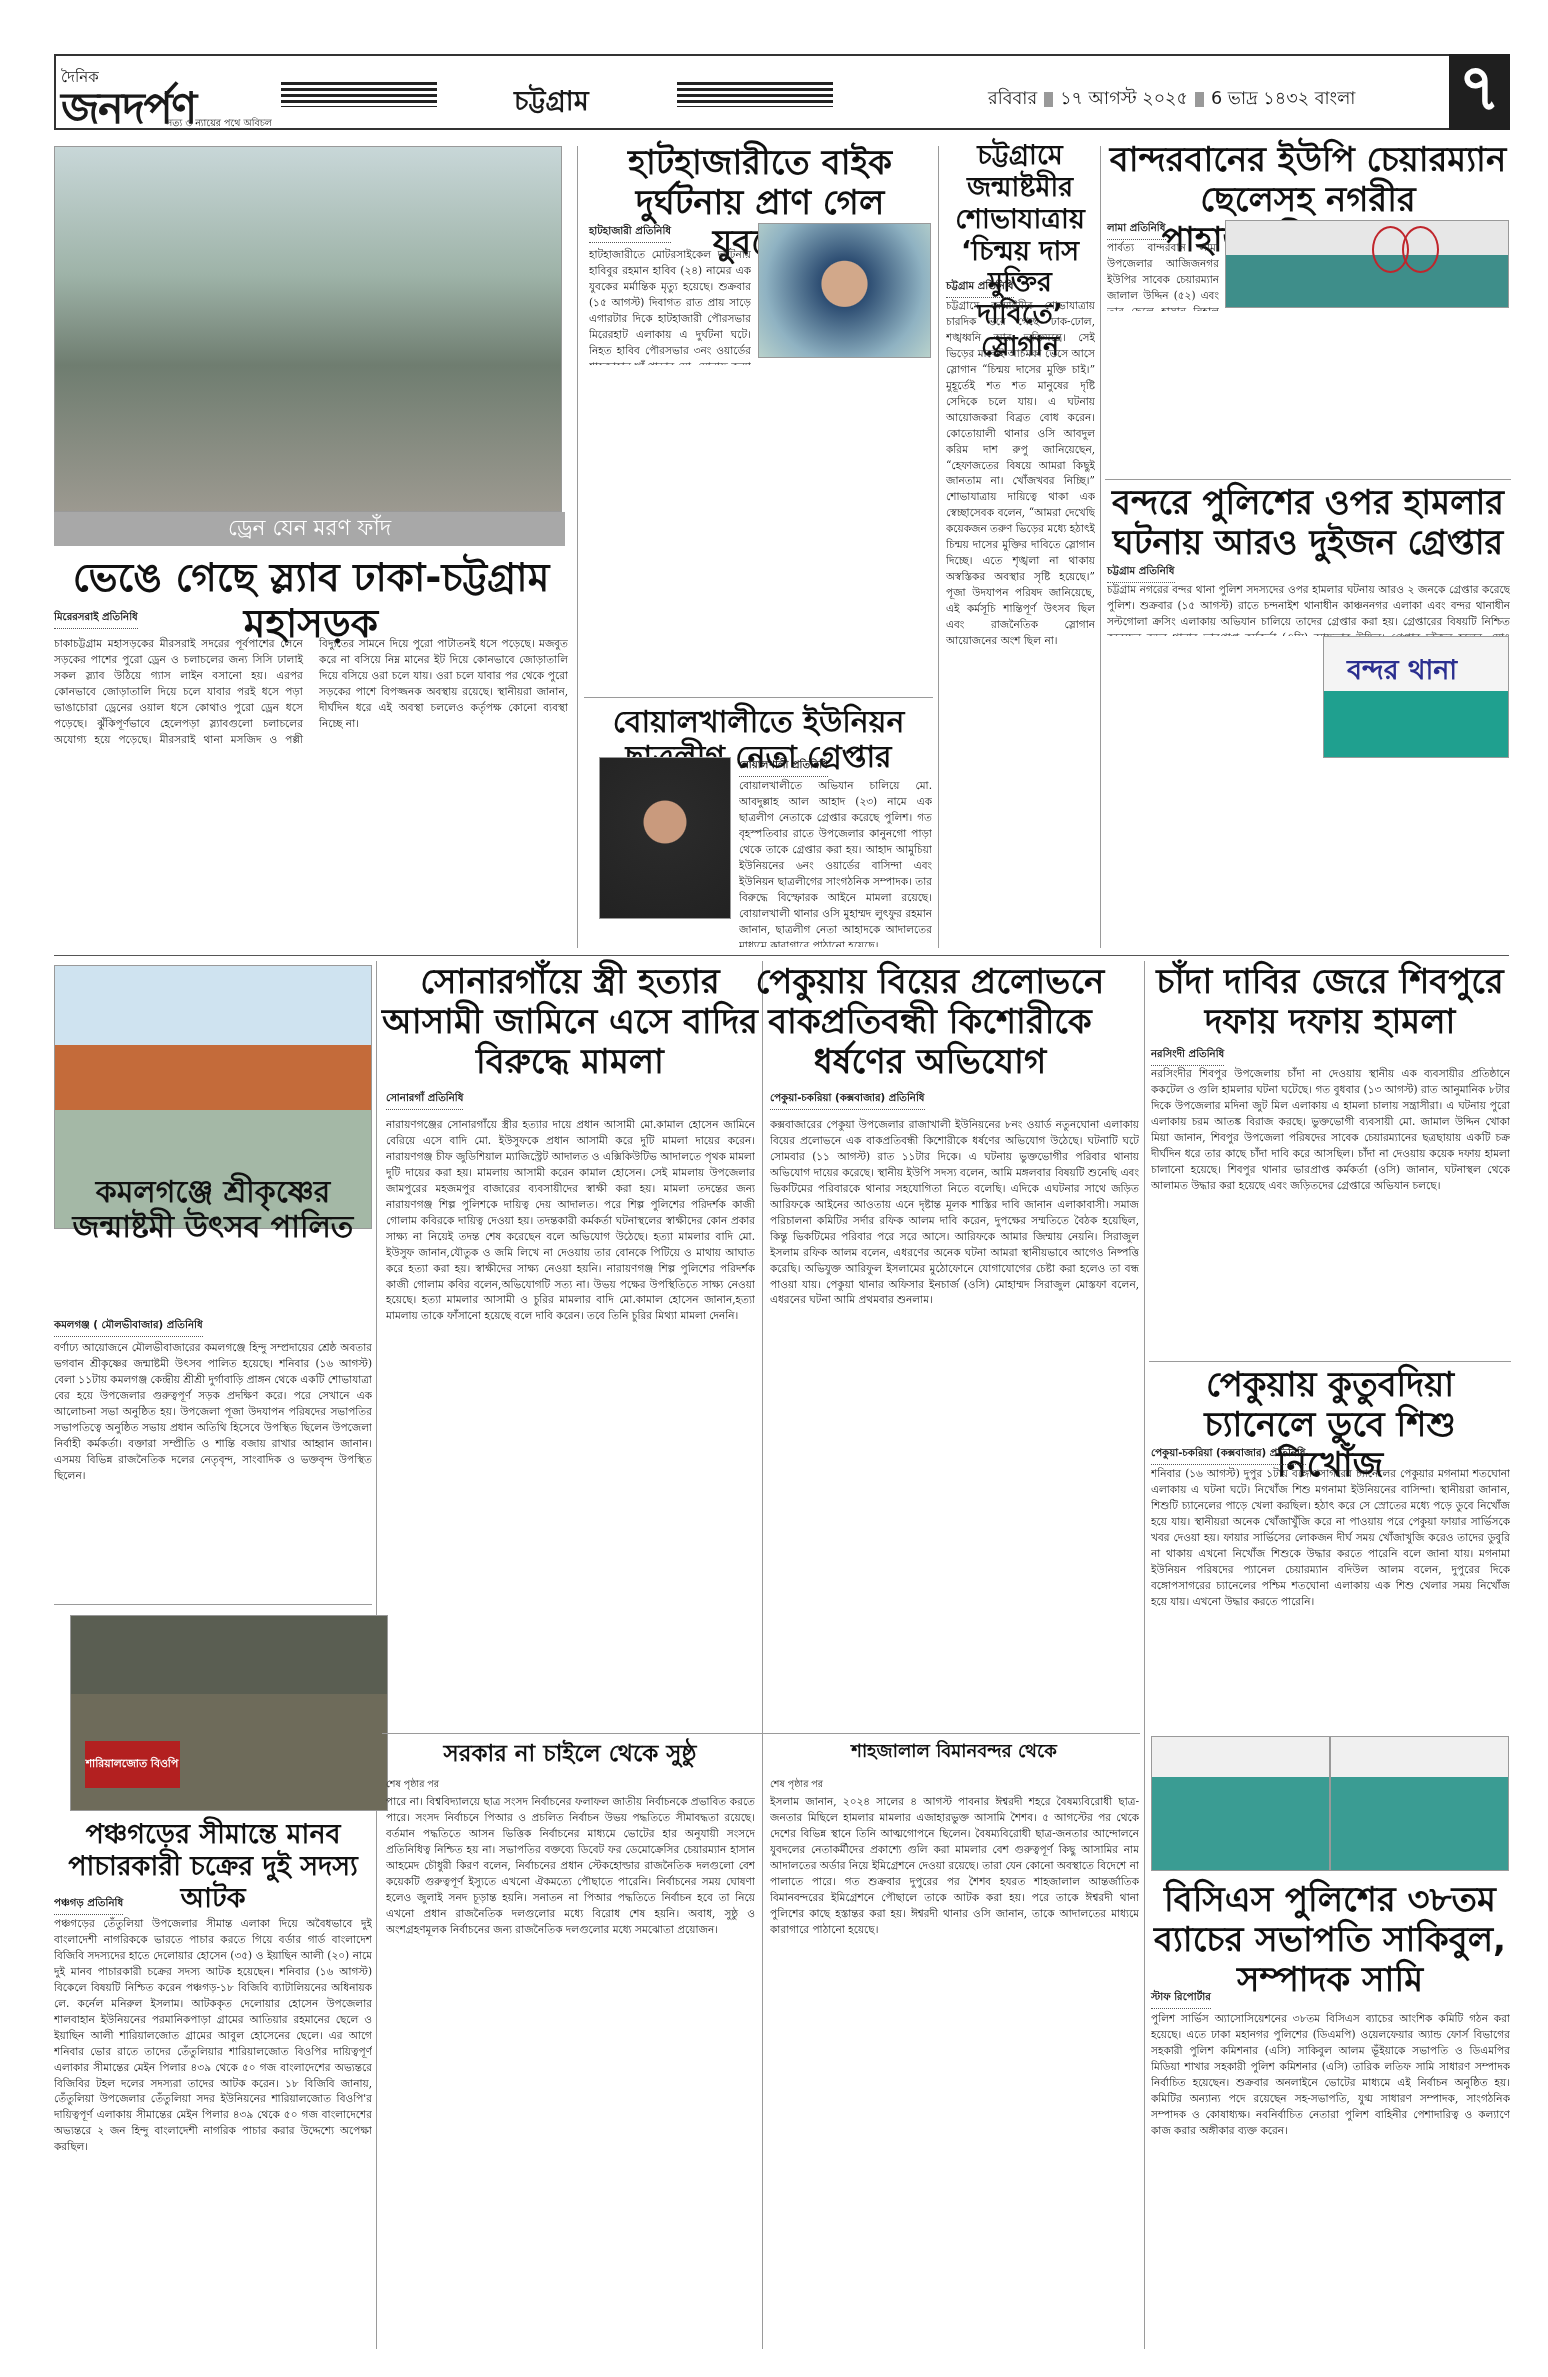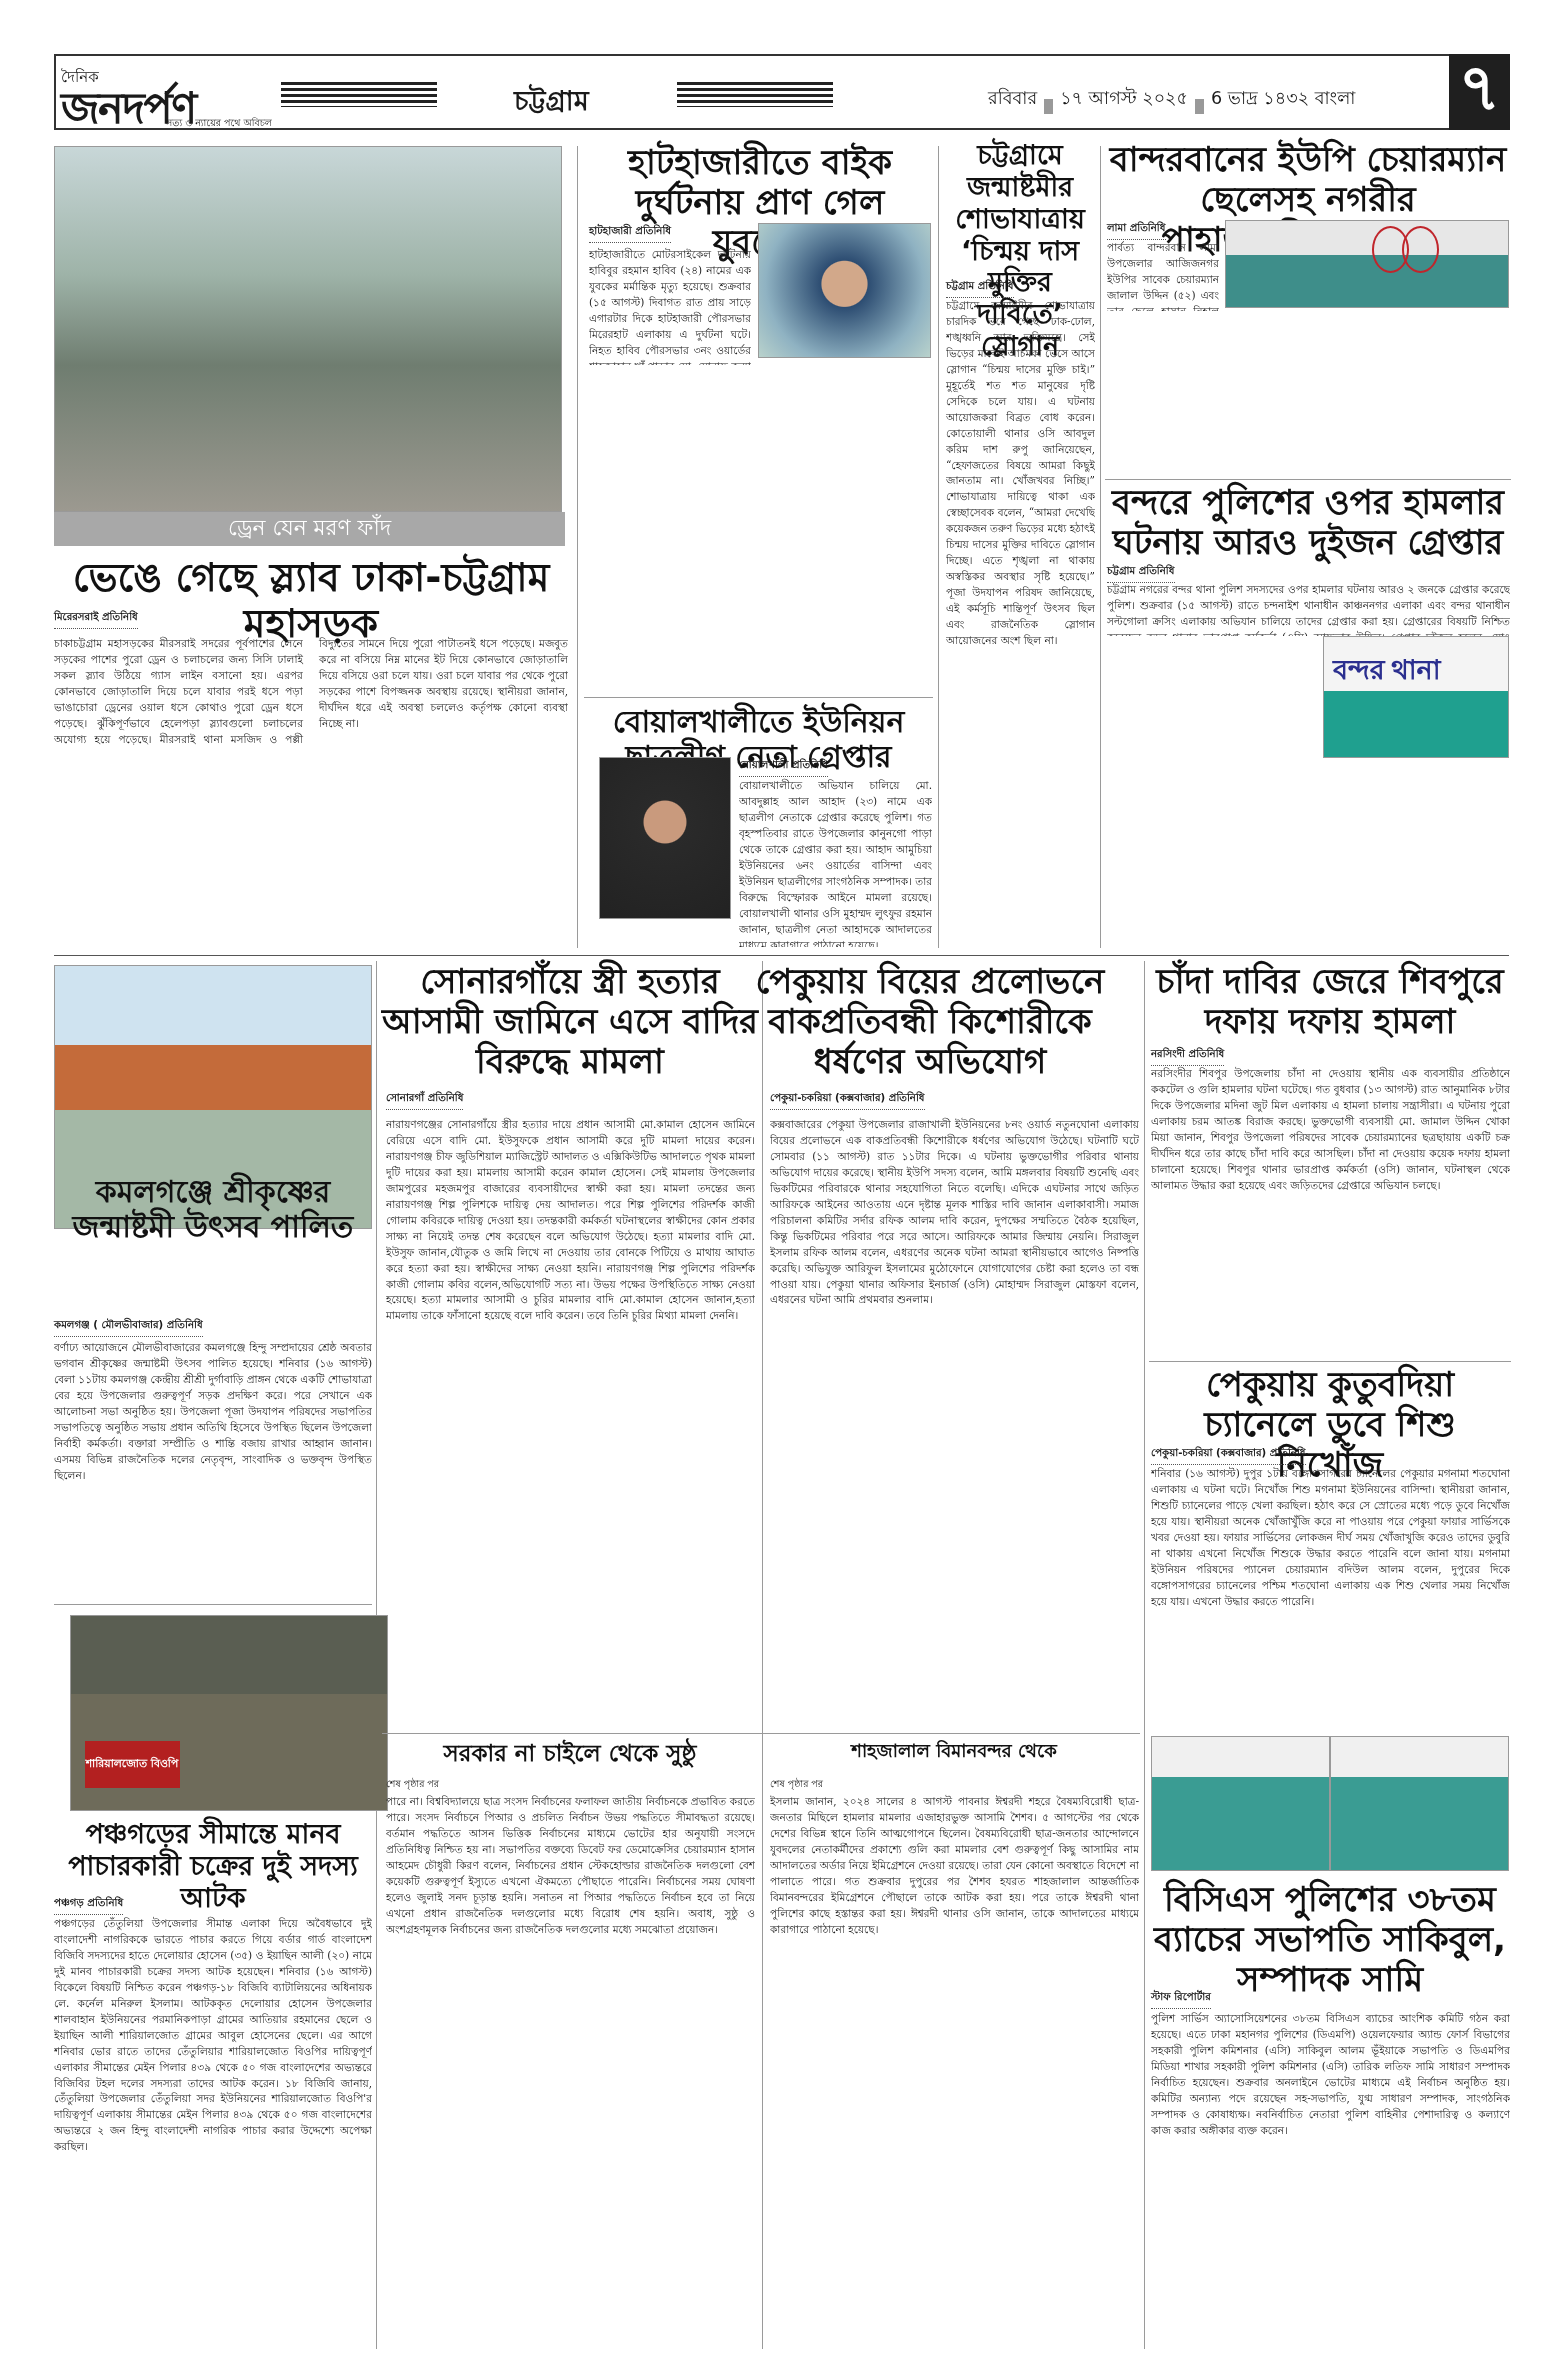--- a/index.html
+++ b/index.html
@@ -11,21 +11,21 @@
   
   #masthead { left: 54px; top: 54px; width: 1395px; height: 76px; border: 2px solid #333; border-right: none; background: #fff; }
   #page-num { left: 1449px; top: 54px; width: 61px; height: 76px; background: #1f1f1f; color: #fff; font-size: 65px; font-weight: bold; display: flex; align-items: center; justify-content: center; font-family: "DejaVu Sans", sans-serif; }
   .brand-small { left: 61px; top: 65px; font-size: 15px; font-family: Liberation Sans, sans-serif; }
   .brand-big { left: 61px; top: 76px; font-size: 43px; font-weight: 900; font-family: "DejaVu Sans", sans-serif; letter-spacing: -1.4px; }
   .brand-tag { left: 166px; top: 116px; font-size: 9.5px; font-family: "DejaVu Sans", sans-serif; }
   .rules { height: 27px; background: repeating-linear-gradient(#fff 0 2px, #222 2px 4.7px, #fff 4.7px 6.1px); }
   #rules-left { left: 281px; top: 80px; width: 156px; }
   #rules-right { left: 677px; top: 80px; width: 156px; }
   .section-name { left: 514px; top: 80px; font-size: 27px; font-weight: bold; font-family: "DejaVu Sans", sans-serif; }
-  .dateline { left: 988px; top: 85px; font-size: 17.6px; font-family: "DejaVu Sans", sans-serif; display: flex; gap: 6.8px; align-items: flex-end; }
+  .dateline { left: 988px; top: 85px; font-size: 17.6px; font-family: "DejaVu Sans", sans-serif; display: flex; gap: 6.8px; align-items: center; }
   .dateline .sq { width: 9.5px; height: 15px; background: #999; display: inline-block; }
 
   
   .photo { background: linear-gradient(135deg, #8fa38a, #4e5e52 60%, #2f3a33); border: 0.7px solid #999; overflow: hidden; }
   .photo.street { background: linear-gradient(180deg,#c8d7d8 0%,#9eb3a8 35%,#6f7d70 60%,#9c9990 100%); }
   .photo.portrait { background: radial-gradient(circle at 50% 40%, #c99a7d 0 18%, #2a2a2a 19%, #222 100%); }
   .photo.portrait2 { background: radial-gradient(circle at 50% 45%, #d2a88a 0 20%, #2d4d72 21%, #8fb2c2 70%, #b9d2cc 100%); }
   .photo.group { background: linear-gradient(180deg,#e7e7e7 0 40%, #3e8e8a 40% 100%); }
   .photo.police { background: linear-gradient(180deg,#f4f4f4 0 45%, #1fa08f 45% 100%); }
   .photo.festival { background: linear-gradient(180deg,#cfe3f0 0 30%, #c46b3a 30% 55%, #a4b8a6 55% 100%); }
@@ -103,21 +103,21 @@
   <div class="label-ring" style="left:146px;top:5.4px;width:37px;height:47px;"></div>
   <div class="label-ring" style="left:176px;top:5.4px;width:37px;height:47px;"></div>
 </div>
 <div class="abs body" style="left:1107px;top:240px;width:112px;height:71px;">পার্বত্য বান্দরবান লামা উপজেলার আজিজনগর ইউপির সাবেক চেয়ারম্যান জালাল উদ্দিন (৫২) এবং তার ছেলে হাসান নিহাল (৩০)-কে গ্রেপ্তার করেছে পুলিশ। গতকাল শনিবার নগরীর পাহাড়তলী এলাকা থেকে তাদের গ্রেপ্তার করা হয়। গ্রেপ্তারের বিষয়টি নিশ্চিত করেছেন থানার ভারপ্রাপ্ত কর্মকর্তা (ওসি) তোফাজ্জল হোসেন। গ্রেপ্তার জালাল উদ্দিন লামা উপজেলার আজিজনগর ইউপির সাবেক চেয়ারম্যান এবং একই ইউনিয়ন আওয়ামী লীগের সভাপতি ছিলেন। তার বিরুদ্ধে বিভিন্ন থানায় একাধিক মামলা রয়েছে। আজ তাদের আদালতে পাঠানো হবে বলে জানায় পুলিশ। ওসি জানান, তাদের বিরুদ্ধে আইনানুগ ব্যবস্থা প্রক্রিয়াধীন।</div>
 <div class="abs body" style="left:1107px;top:311px;width:403px;height:166px;"></div>
 
 <div class="hrule" style="left:1105px;top:479px;width:406px;"></div>
 <div class="abs headline h-l" style="left:1105px;top:482px;width:406px;">বন্দরে পুলিশের ওপর হামলার ঘটনায় আরও দুইজন গ্রেপ্তার</div>
 <div class="abs" style="left:1107px;top:563px;"><span class="byline">চট্টগ্রাম প্রতিনিধি</span></div>
 <div class="abs photo police" style="left:1323px;top:636px;width:186px;height:122px;">
-  <div class="sign-text" style="left:9px;top:12.2px;font-size:27px;font-family:Liberation Serif, serif;">বন্দর থানা</div>
+  <div class="sign-text" style="left:23px;top:12.2px;font-size:27px;">বন্দর থানা</div>
 </div>
 <div class="abs body" style="left:1107px;top:582px;width:403px;height:54px;">চট্টগ্রাম নগরের বন্দর থানা পুলিশ সদস্যদের ওপর হামলার ঘটনায় আরও ২ জনকে গ্রেপ্তার করেছে পুলিশ। শুক্রবার (১৫ আগস্ট) রাতে চন্দনাইশ থানাধীন কাঞ্চননগর এলাকা এবং বন্দর থানাধীন সল্টগোলা ক্রসিং এলাকায় অভিযান চালিয়ে তাদের গ্রেপ্তার করা হয়। গ্রেপ্তারের বিষয়টি নিশ্চিত করেছেন বন্দর থানার ভারপ্রাপ্ত কর্মকর্তা (ওসি) আফতাব উদ্দিন। গ্রেপ্তার দুইজন হলেন- মোঃ আনিসুর রহমান প্রকাশ আনিছ (২২)। সে চন্দনাইশ উপজেলার কাঞ্চন নগর নগরপাড়া এলাকার বদিউল আলমের ছেলে। অপরজন মো. সাগর (২২)। পুলিশ জানায়, হামলার ঘটনায় এর আগেও কয়েকজনকে গ্রেপ্তার করা হয়েছে এবং বাকিদের ধরতে অভিযান অব্যাহত রয়েছে।</div>
 <div class="abs body" style="left:1107px;top:636px;width:210px;height:311px;"></div>
 
 <div class="hrule" style="left:54px;top:955px;width:1455px;background:#555;"></div>
 
 <div class="abs photo festival" style="left:54px;top:965px;width:318px;height:264px;"></div>
 <div class="abs headline h-m" style="left:54px;top:1174px;width:318px;">কমলগঞ্জে শ্রীকৃষ্ণের জন্মাষ্টমী উৎসব পালিত</div>
 <div class="abs" style="left:54px;top:1317px;"><span class="byline">কমলগঞ্জ ( মৌলভীবাজার) প্রতিনিধি</span></div>
 <div class="abs body" style="left:54px;top:1340px;width:318px;height:257px;">বর্ণাঢ্য আয়োজনে মৌলভীবাজারের কমলগঞ্জে হিন্দু সম্প্রদায়ের শ্রেষ্ঠ অবতার ভগবান শ্রীকৃষ্ণের জন্মাষ্টমী উৎসব পালিত হয়েছে। শনিবার (১৬ আগস্ট) বেলা ১১টায় কমলগঞ্জ কেন্দ্রীয় শ্রীশ্রী দুর্গাবাড়ি প্রাঙ্গন থেকে একটি শোভাযাত্রা বের হয়ে উপজেলার গুরুত্বপূর্ণ সড়ক প্রদক্ষিণ করে। পরে সেখানে এক আলোচনা সভা অনুষ্ঠিত হয়। উপজেলা পূজা উদযাপন পরিষদের সভাপতির সভাপতিত্বে অনুষ্ঠিত সভায় প্রধান অতিথি হিসেবে উপস্থিত ছিলেন উপজেলা নির্বাহী কর্মকর্তা। বক্তারা সম্প্রীতি ও শান্তি বজায় রাখার আহ্বান জানান। এসময় বিভিন্ন রাজনৈতিক দলের নেতৃবৃন্দ, সাংবাদিক ও ভক্তবৃন্দ উপস্থিত ছিলেন।</div>

